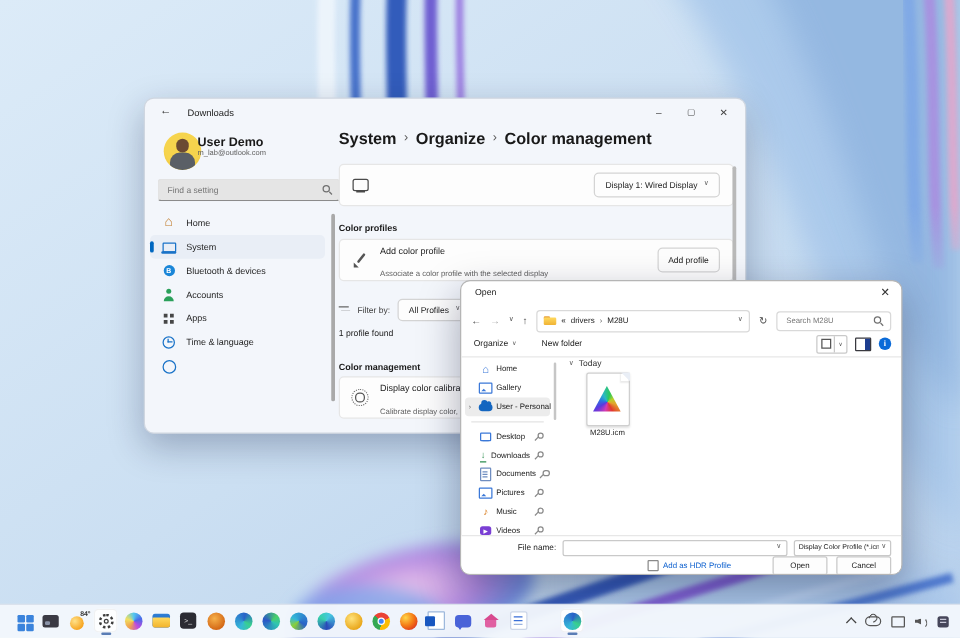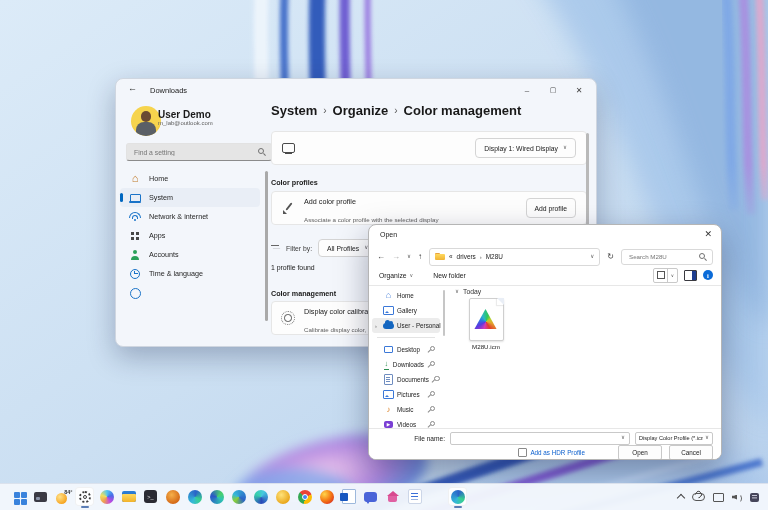--- a/index.html
+++ b/index.html
@@ -307,32 +307,32 @@
   <div class="s-nav">
     <div class="s-nav-item">
       <span class="nav-ic ni-home">⌂</span>
       <span class="lbl">Home</span>
     </div>
     <div class="s-nav-item sel">
       <span class="nav-ic ni-sys"></span>
       <span class="lbl">System</span>
     </div>
     <div class="s-nav-item">
-      <span class="nav-ic ni-wifi">
-          <i></i>
+      <span class="nav-ic">
+          <span class="ni-bt ic">B</span>
         </span>
-      <span class="lbl">Network &amp; internet</span>
+      <span class="lbl">Bluetooth &amp; devices</span>
+    </div>
+    <div class="s-nav-item">
+      <span class="nav-ic ni-acct"></span>
+      <span class="lbl">Accounts</span>
     </div>
     <div class="s-nav-item">
       <span class="nav-ic ni-apps"></span>
       <span class="lbl">Apps</span>
-    </div>
-    <div class="s-nav-item">
-      <span class="nav-ic ni-acct"></span>
-      <span class="lbl">Accounts</span>
     </div>
     <div class="s-nav-item">
       <span class="nav-ic ni-time"></span>
       <span class="lbl">Time &amp; language</span>
     </div>
     <div class="s-nav-item">
       <span class="nav-ic ni-access"></span>
     </div>
   </div>
   <div class="s-scroll"></div>

